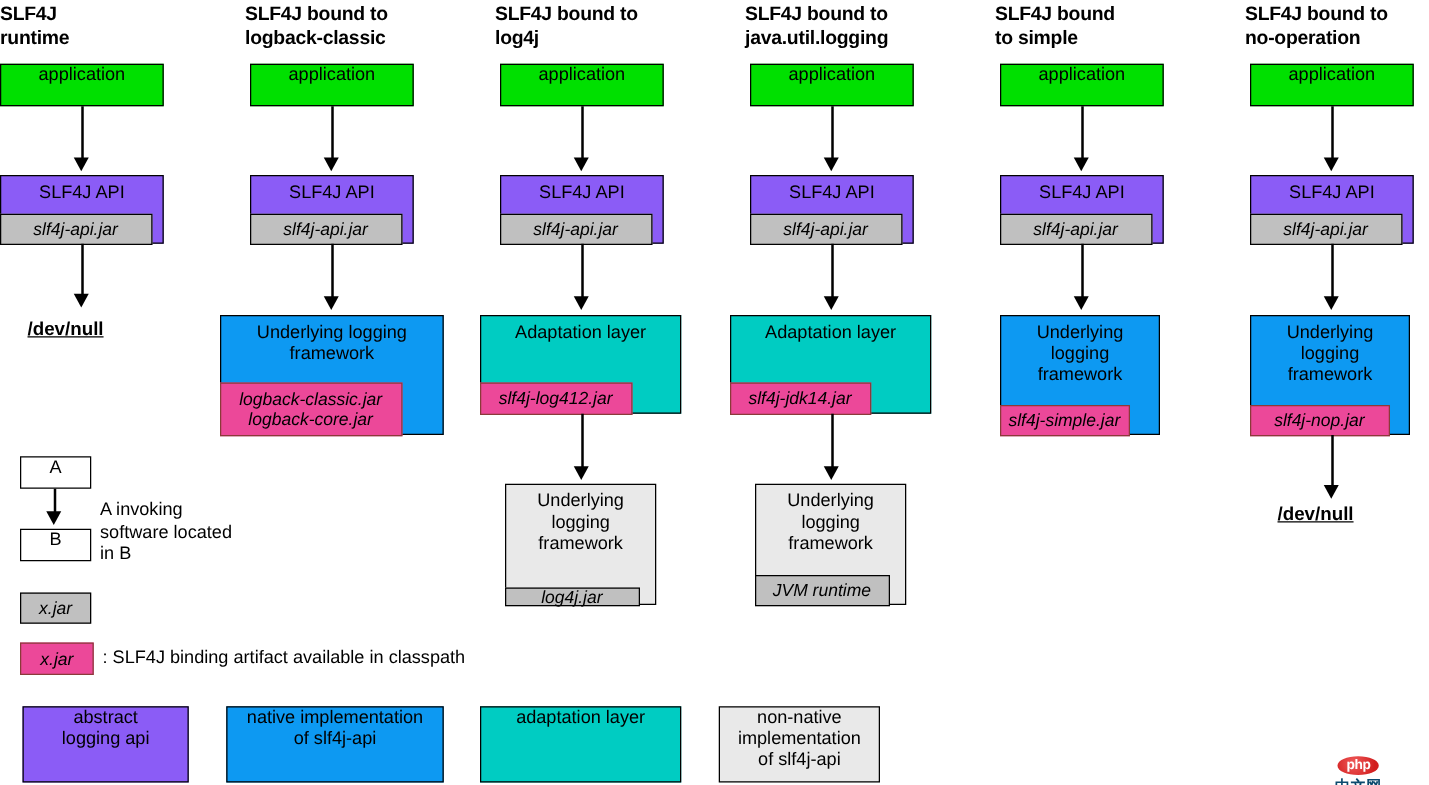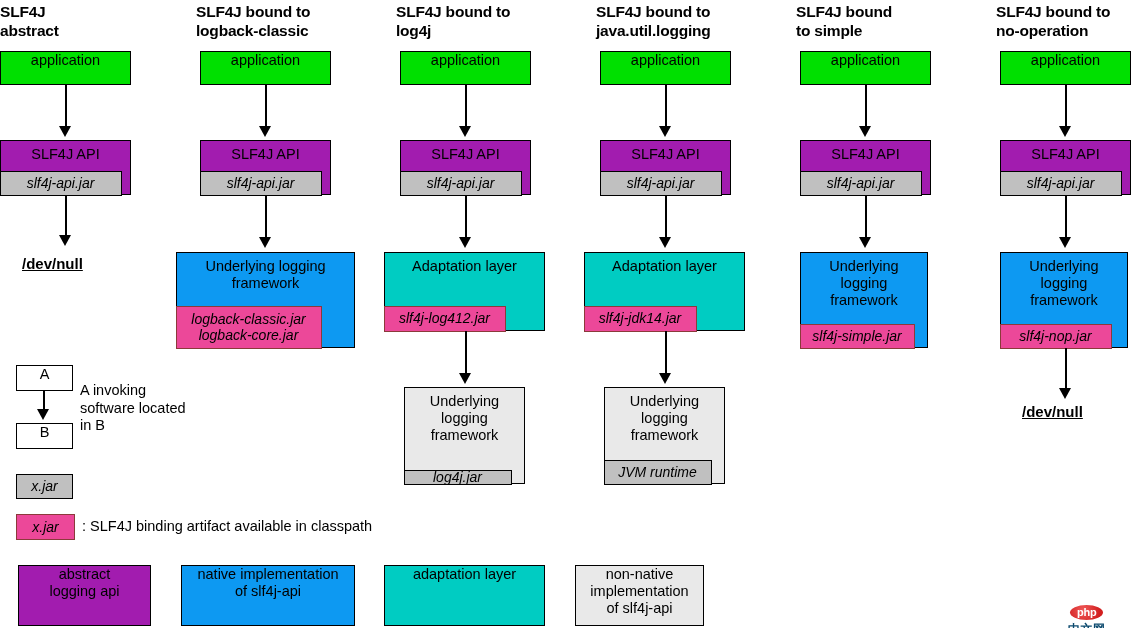--- a/index.html
+++ b/index.html
@@ -38,21 +38,21 @@
     border: 1.5px solid #000;
     display: flex;
     align-items: flex-start;
     justify-content: center;
     text-align: center;
     font-size: 14.5px;
     line-height: 17px;
     color: #000;
   }
   .box.application { background: #00e000; }
-  .box.api         { background: #a21caf; }
+  .box.api         { background: #8b5cf6; }
   .box.native      { background: #0d99f2; }
   .box.adapt       { background: #00ccc2; }
   .box.nonnative   { background: #e9e9e9; }
   .box.plain       { background: #ffffff; }
 
   .box-label {
     width: 100%;
     white-space: pre-line;
     padding: 0 2px;
     pointer-events: none;
@@ -135,21 +135,21 @@
     letter-spacing: 0.5px;
     line-height: 12px;
   }
 </style>
 </head>
 <body>
 
 <div class="canvas">
 
   <div class="abs col-title" style="left:0px; top:2px; width:180px;">SLF4J
-abstract</div>
+runtime</div>
 
   <div class="abs box application" style="left:0px; top:51px; width:131px; height:34px;">
     <span class="box-label">application</span>
   </div>
   <div class="arrow-line" style="left:65px; top:85px; height:44px;"></div>
   <div class="arrow-head" style="left:59px; top:126px;"></div>
 
   <div class="abs box api with-jar" style="left:0px; top:140px; width:131px; height:55px;">
     <span class="box-label">SLF4J API</span>
     <span class="jar" style="left:-1.5px; bottom:-1.5px; width:122px; height:25px;">slf4j-api.jar</span>
@@ -254,21 +254,21 @@
     <span class="box-label">SLF4J API</span>
     <span class="jar" style="left:-1.5px; bottom:-1.5px; width:122px; height:25px;">slf4j-api.jar</span>
   </div>
   <div class="arrow-line" style="left:865px; top:195px; height:44px;"></div>
   <div class="arrow-head" style="left:859px; top:237px;"></div>
 
   <div class="abs box native with-jar" style="left:800px; top:252px; width:128px; height:96px;">
     <span class="box-label">Underlying
 logging
 framework</span>
-    <span class="jar binding" style="left:-1.5px; bottom:-1.5px; width:115px; height:25px;">slf4j-simple.jar</span>
+    <span class="jar binding" style="left:-1.5px; bottom:-1.5px; width:104px; height:25px;">slf4j-simple.jar</span>
   </div>
 
   <div class="abs col-title" style="left:996px; top:2px; width:190px;">SLF4J bound to
 no-operation</div>
 
   <div class="abs box application" style="left:1000px; top:51px; width:131px; height:34px;">
     <span class="box-label">application</span>
   </div>
   <div class="arrow-line" style="left:1065px; top:85px; height:44px;"></div>
   <div class="arrow-head" style="left:1059px; top:126px;"></div>
@@ -291,21 +291,21 @@
   <div class="devnull" style="left:1022px; top:403px;">/dev/null</div>
 
   <div class="abs box plain" style="left:16px; top:365px; width:57px; height:26px;">
     <span class="box-label">A</span>
   </div>
   <div class="arrow-line" style="left:43px; top:391px; height:22px;"></div>
   <div class="arrow-head" style="left:37px; top:409px;"></div>
   <div class="abs box plain" style="left:16px; top:423px; width:57px; height:26px;">
     <span class="box-label">B</span>
   </div>
-  <div class="legend-text" style="left:80px; top:382px; width:160px;">A invoking
+  <div class="legend-text" style="left:80px; top:400px; width:160px;">A invoking
 software located
 in B</div>
 
   <div class="jar" style="left:16px; top:474px; width:57px; height:25px;">x.jar</div>
 
   <div class="jar binding" style="left:16px; top:514px; width:59px; height:26px;">x.jar</div>
   <div class="legend-text" style="left:82px; top:518px; width:430px;">: SLF4J binding artifact available in classpath</div>
 
   <div class="abs box api" style="left:18px; top:565px; width:133px; height:61px;">
     <span class="box-label">abstract

